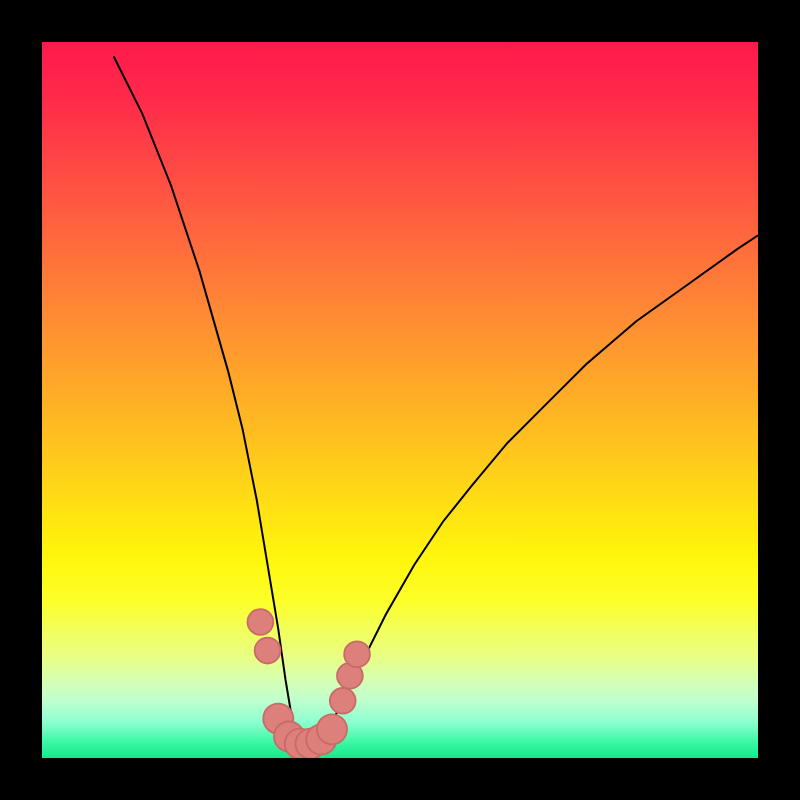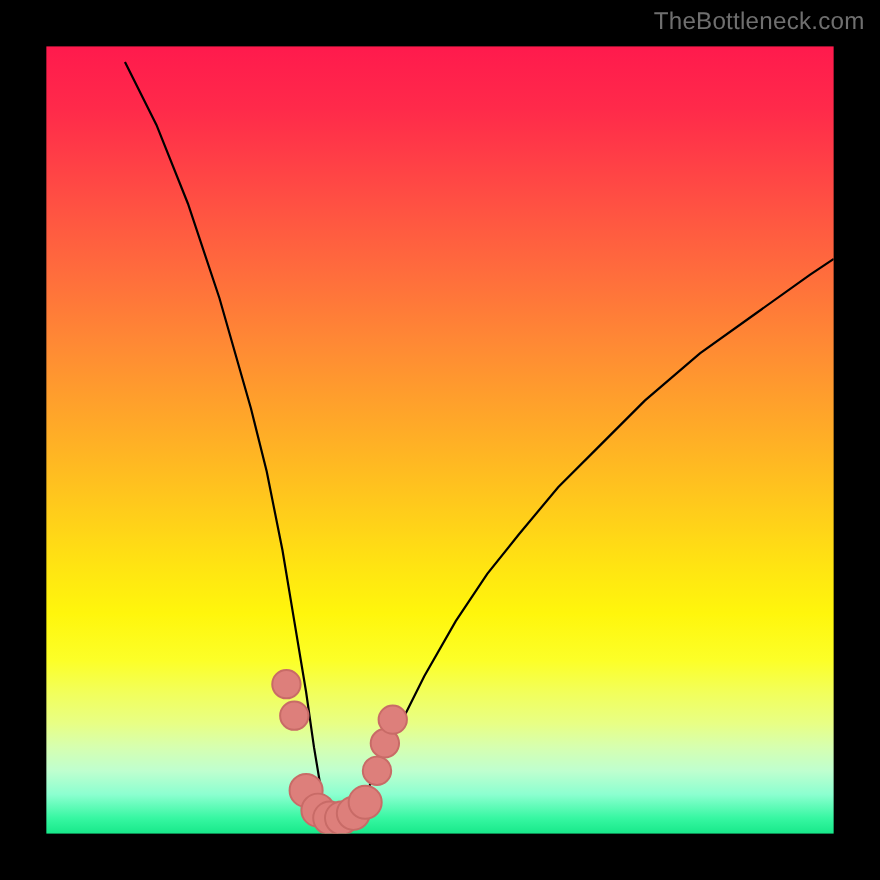--- a/index.html
+++ b/index.html
@@ -82,14 +82,13 @@
           <circle cx="36.00" cy="98.00" r="2.10" fill="#dd7f7b" stroke="#c86b67" stroke-width="0.25"></circle>
           <circle cx="37.50" cy="98.00" r="2.10" fill="#dd7f7b" stroke="#c86b67" stroke-width="0.25"></circle>
           <circle cx="39.00" cy="97.40" r="2.10" fill="#dd7f7b" stroke="#c86b67" stroke-width="0.25"></circle>
           <circle cx="40.50" cy="96.00" r="2.10" fill="#dd7f7b" stroke="#c86b67" stroke-width="0.25"></circle>
           <circle cx="42.00" cy="92.00" r="1.80" fill="#dd7f7b" stroke="#c86b67" stroke-width="0.25"></circle>
           <circle cx="43.00" cy="88.50" r="1.80" fill="#dd7f7b" stroke="#c86b67" stroke-width="0.25"></circle>
           <circle cx="44.00" cy="85.50" r="1.80" fill="#dd7f7b" stroke="#c86b67" stroke-width="0.25"></circle>
         </g>
     </svg>
   </div>
-  <div class="attribution">TheBottleneck.com</div>
 </div>
 
 </body></html>

